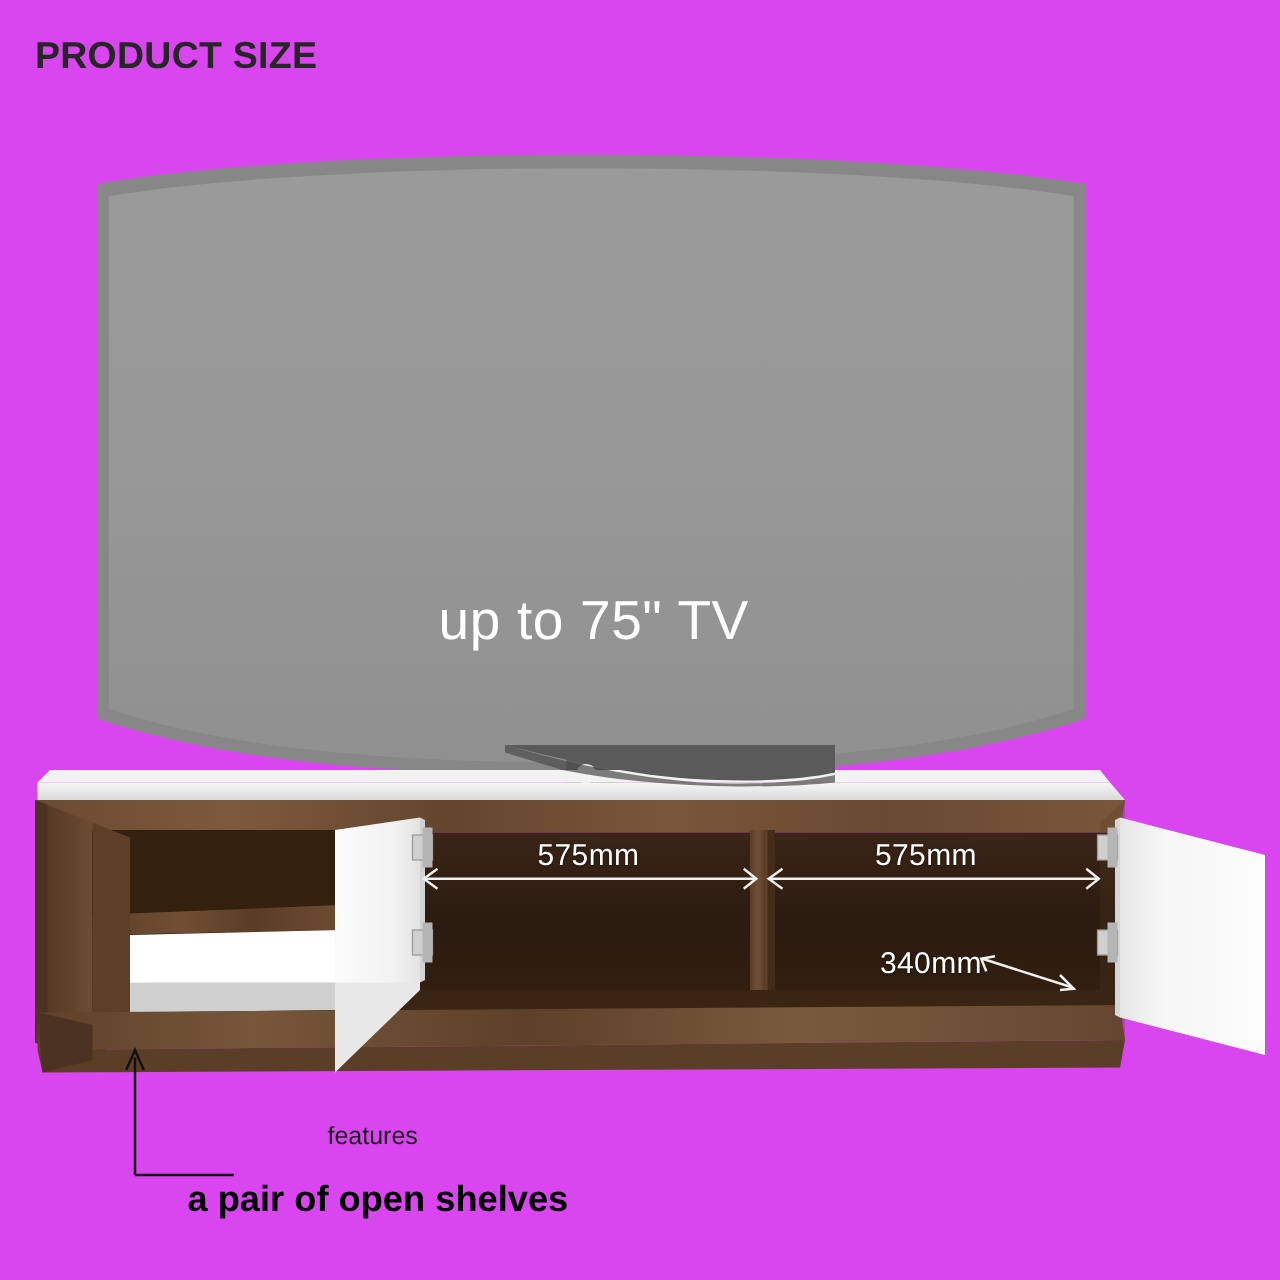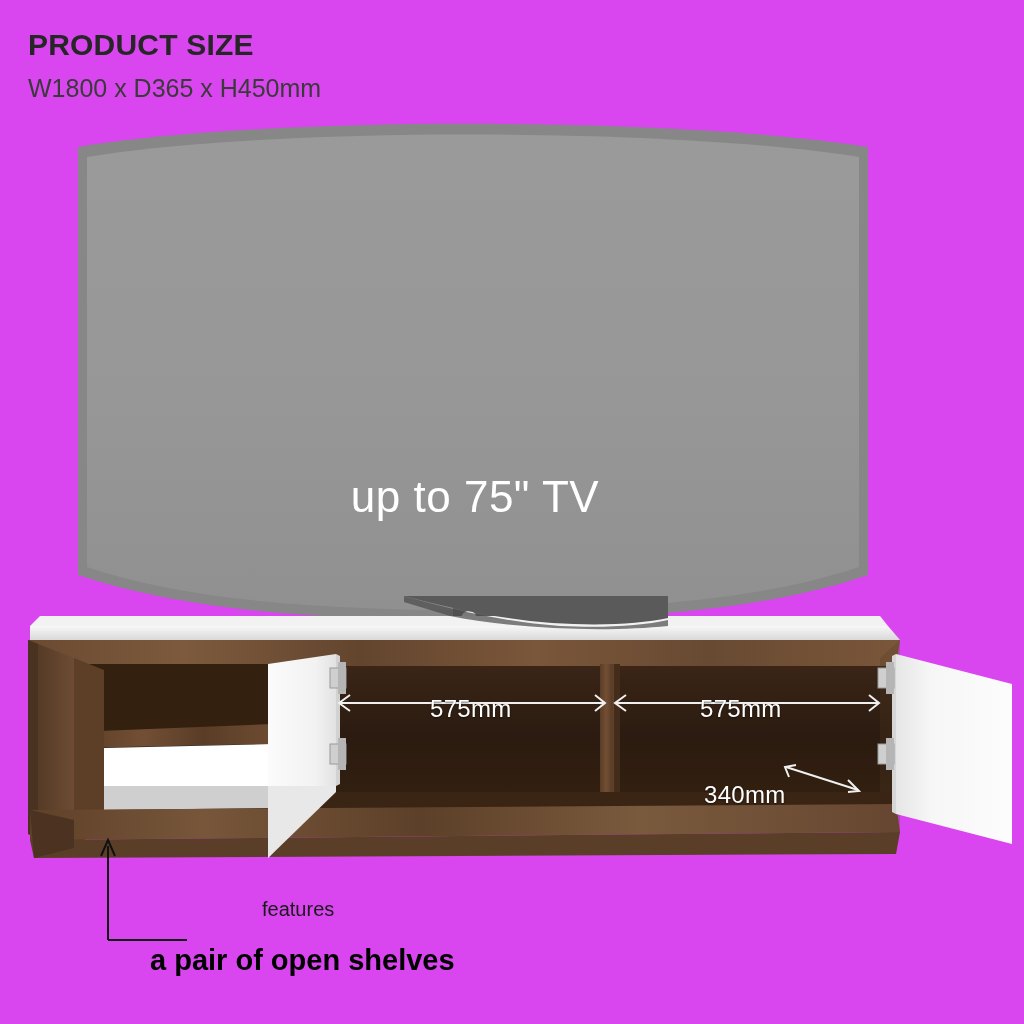--- a/index.html
+++ b/index.html
@@ -76,21 +76,20 @@
 
   
   .dim {
     position: absolute;
     font-size: 24px;
     color: #ffffff;
     white-space: nowrap;
     letter-spacing: 0.3px;
     text-shadow: 0 1px 2px rgba(0,0,0,0.55);
     pointer-events: none;
-    margin-top: 24px;
   }
   #dim-left  { left: 430px; top: 671px; }
   #dim-right { left: 700px; top: 671px; }
   #dim-depth { left: 704px; top: 757px; }
 
   
   #callout-svg {
     position: absolute;
     left: 95px;
     top: 828px;
@@ -115,21 +114,20 @@
     color: #000000;
     white-space: nowrap;
   }
 </style>
 </head>
 <body>
 
 <div id="stage">
 
   <div class="hdr-title">PRODUCT SIZE</div>
-  <div class="hdr-sub">W1800 x D365 x H450mm</div>
 
   <div id="tv-wrap">
     <svg id="tv-svg" viewBox="0 0 830 510" xmlns="http://www.w3.org/2000/svg">
       <defs>
         <linearGradient id="screenGrad" x1="0" y1="0" x2="0" y2="1">
           <stop offset="0%" stop-color="#9a9a9a"></stop>
           <stop offset="55%" stop-color="#979797"></stop>
           <stop offset="100%" stop-color="#909090"></stop>
         </linearGradient>
         <linearGradient id="standGrad" x1="0" y1="0" x2="0" y2="1">

